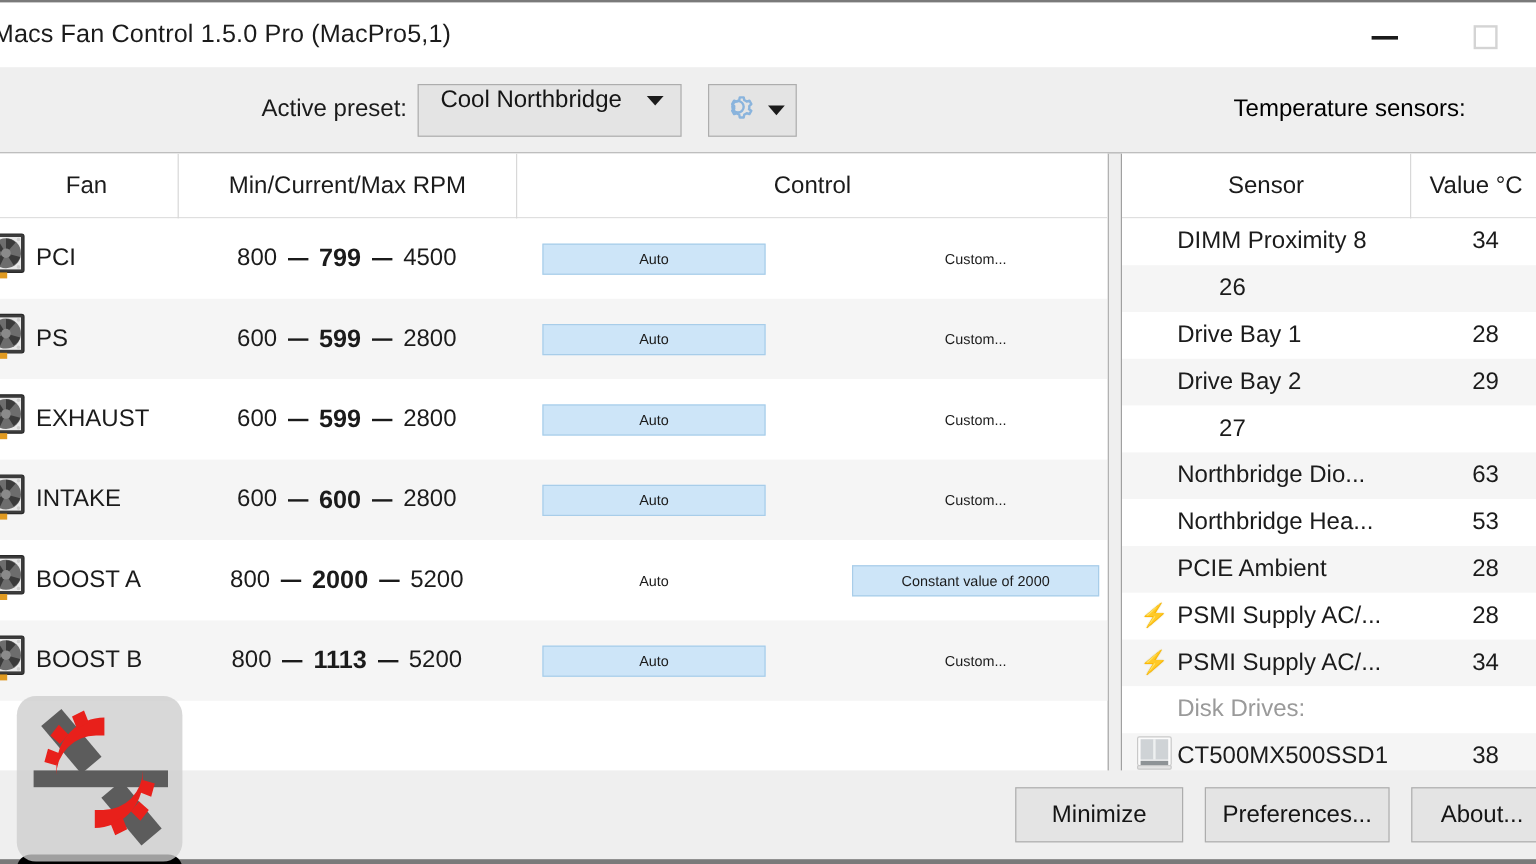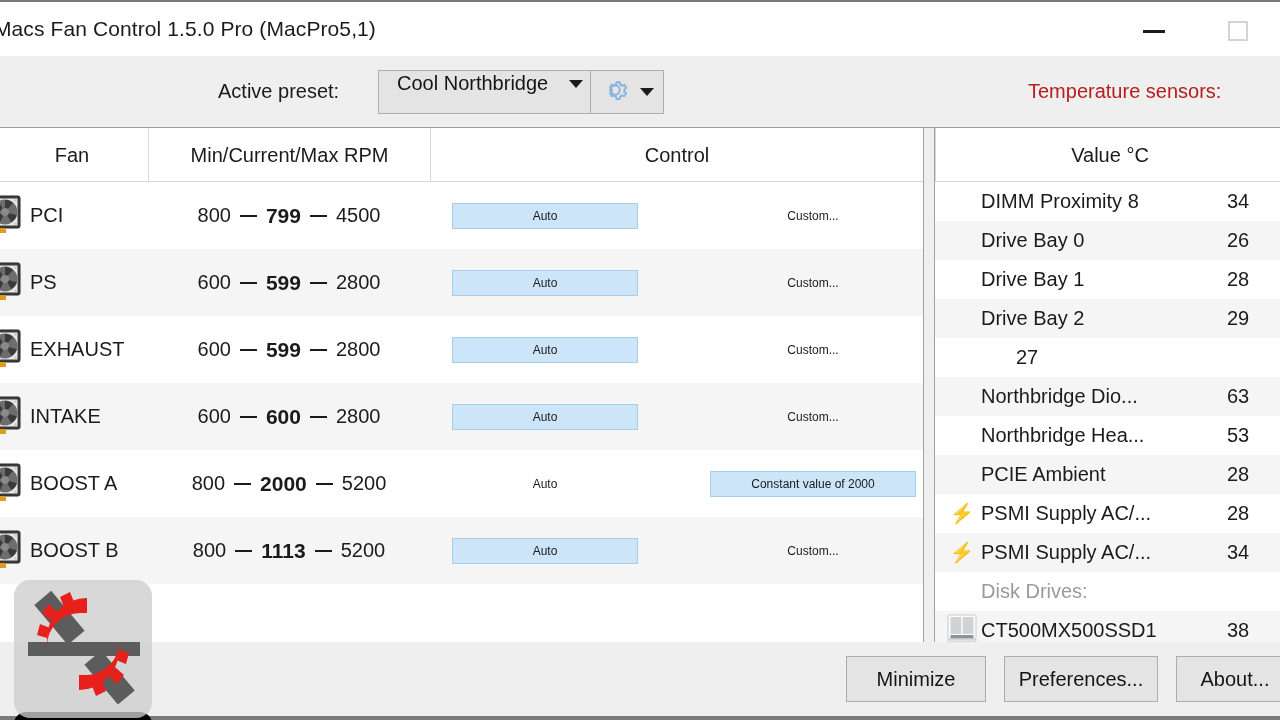--- a/index.html
+++ b/index.html
@@ -81,21 +81,21 @@
   }
   .preset-label {
     position: absolute;
     left: 218px;
     font-size: 20px;
     color: #1b1b1b;
     white-space: nowrap;
   }
   .preset-combo {
     position: absolute;
-    left: 378px;
+    left: 348px;
     width: 220px;
     height: 44px;
     background: #e4e4e4;
     border: 1px solid #adadad;
     display: flex;
     align-items: center;
     padding: 0 14px 16px 18px;
     justify-content: space-between;
   }
   .preset-combo .txt {
@@ -121,21 +121,21 @@
     display: flex;
     align-items: center;
     justify-content: center;
     gap: 8px;
   }
   .gear-icon { display: block; }
   .temp-label {
     position: absolute;
     left: 1028px;
     font-size: 20px;
-    color: #b91c1c;
+    color: #000000;
     white-space: nowrap;
   }
 
   
   .main {
     flex: 1 1 auto;
     position: relative;
     display: flex;
     background: #efefef;
     padding-bottom: 48px;
@@ -621,31 +621,31 @@
             <div class="cell-ctrl">
               <div class="ctrl-opt ctrl-auto sel">Auto</div>
               <div class="ctrl-opt ctrl-custom">Custom...</div>
             </div>
           </div>
         </div>
     </div>
 
     <div class="sensor-panel">
       <div class="sensor-header">
+        <div class="sh-name">Sensor</div>
         <div class="sh-val">Value °C</div>
       </div>
       <div id="sensor-rows">
           <div class="sensor-row">
             <div class="s-ico"></div>
             <div class="s-name">DIMM Proximity 8</div>
             <div class="s-val">34</div>
           </div>
           <div class="sensor-row alt">
             <div class="s-ico"></div>
-            <div class="s-name">Drive Bay 0</div>
             <div class="s-val">26</div>
           </div>
           <div class="sensor-row">
             <div class="s-ico"></div>
             <div class="s-name">Drive Bay 1</div>
             <div class="s-val">28</div>
           </div>
           <div class="sensor-row alt">
             <div class="s-ico"></div>
             <div class="s-name">Drive Bay 2</div>

